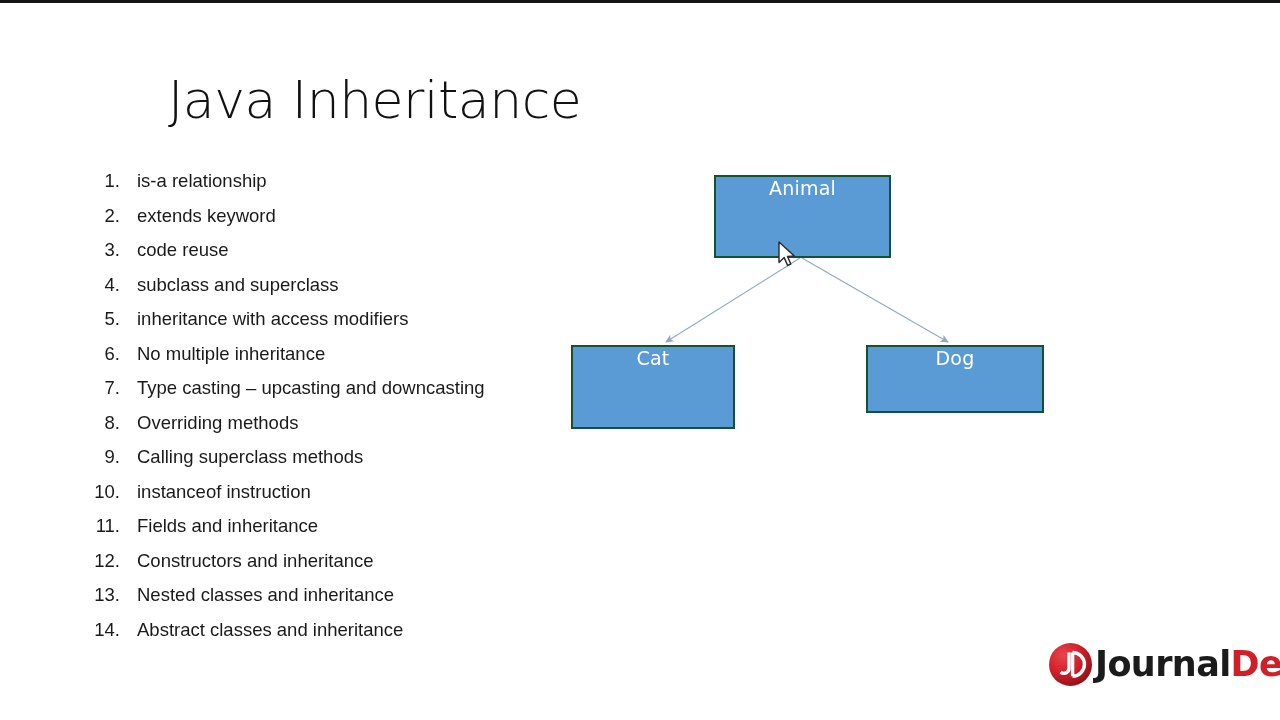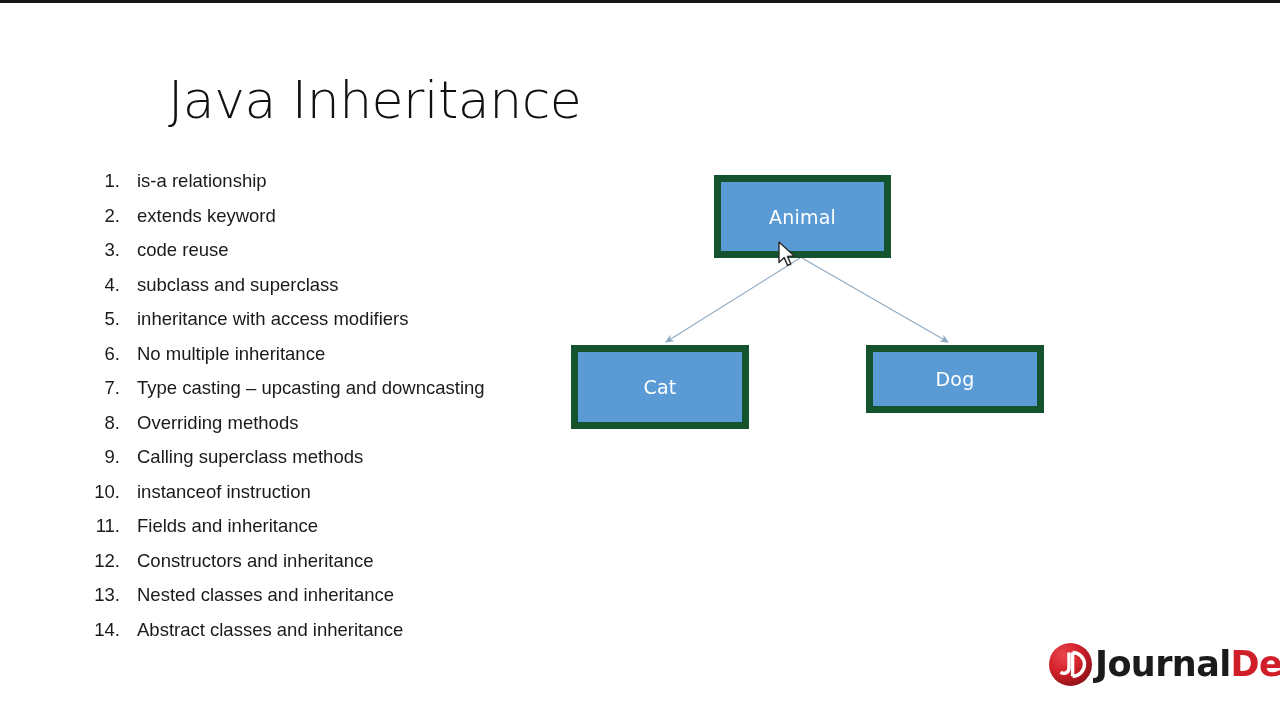--- a/index.html
+++ b/index.html
@@ -84,36 +84,35 @@
   }
   .diagram svg {
     position: absolute;
     left: 0;
     top: 0;
   }
 
   .class-box {
     position: absolute;
     background: #5B9BD5;
-    border: 7px solid #14532d;
+    border: 2px solid #14532d;
     box-sizing: border-box;
     display: flex;
-    align-items: center;
     justify-content: center;
   }
   .class-box .box-label {
     color: #ffffff;
     font-size: 19px;
     font-family: "DejaVu Sans", sans-serif;
     font-weight: 400;
     letter-spacing: 0.2px;
   }
 
   #box-animal { left: 714px; top: 175px; width: 177px; height: 83px; }
-  #box-cat    { left: 571px; top: 345px; width: 178px; height: 84px; }
+  #box-cat    { left: 571px; top: 345px; width: 164px; height: 84px; }
   #box-dog    { left: 866px; top: 345px; width: 178px; height: 68px; }
 
   
   .cursor {
     position: absolute;
     left: 776px;
     top: 240px;
     width: 22px;
     height: 30px;
   }

